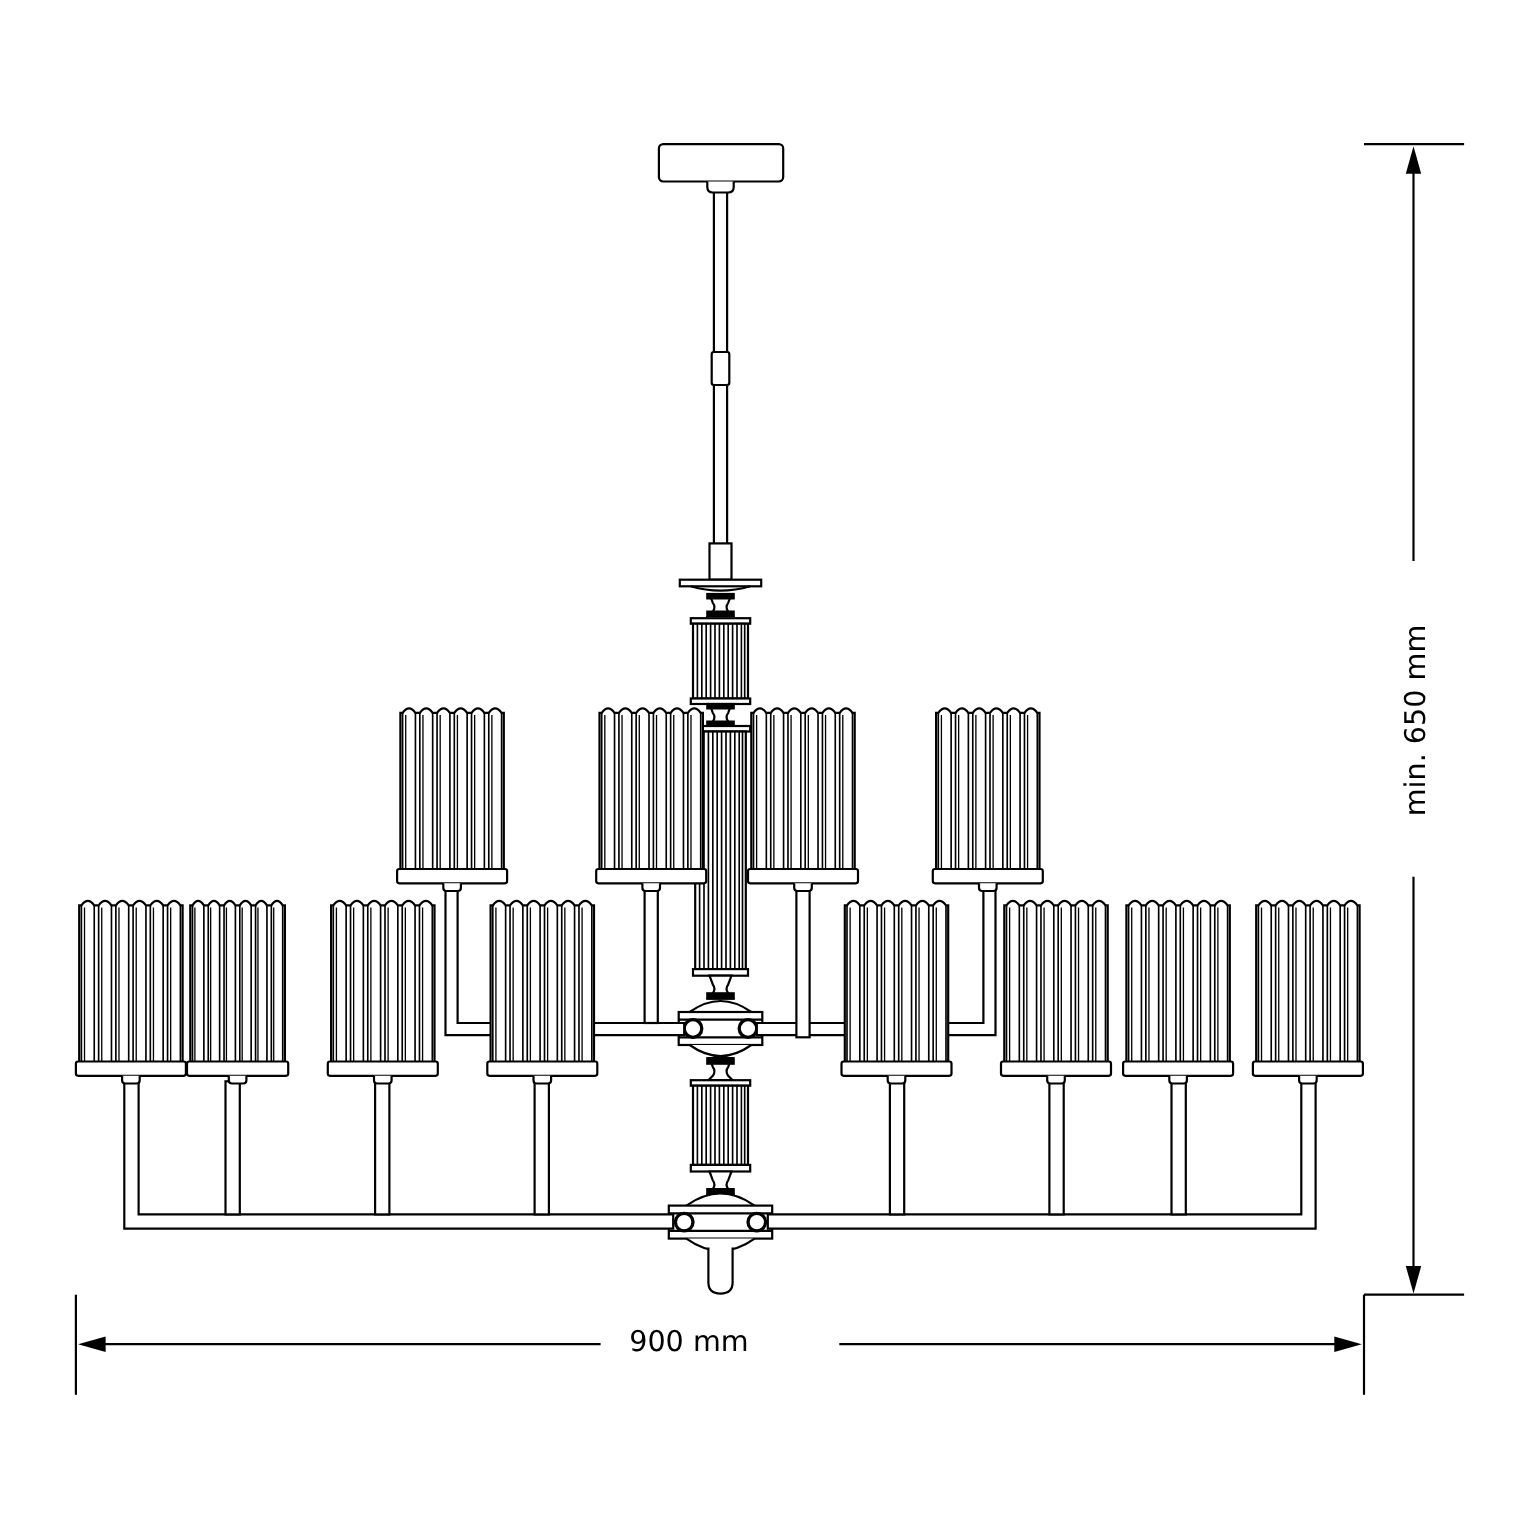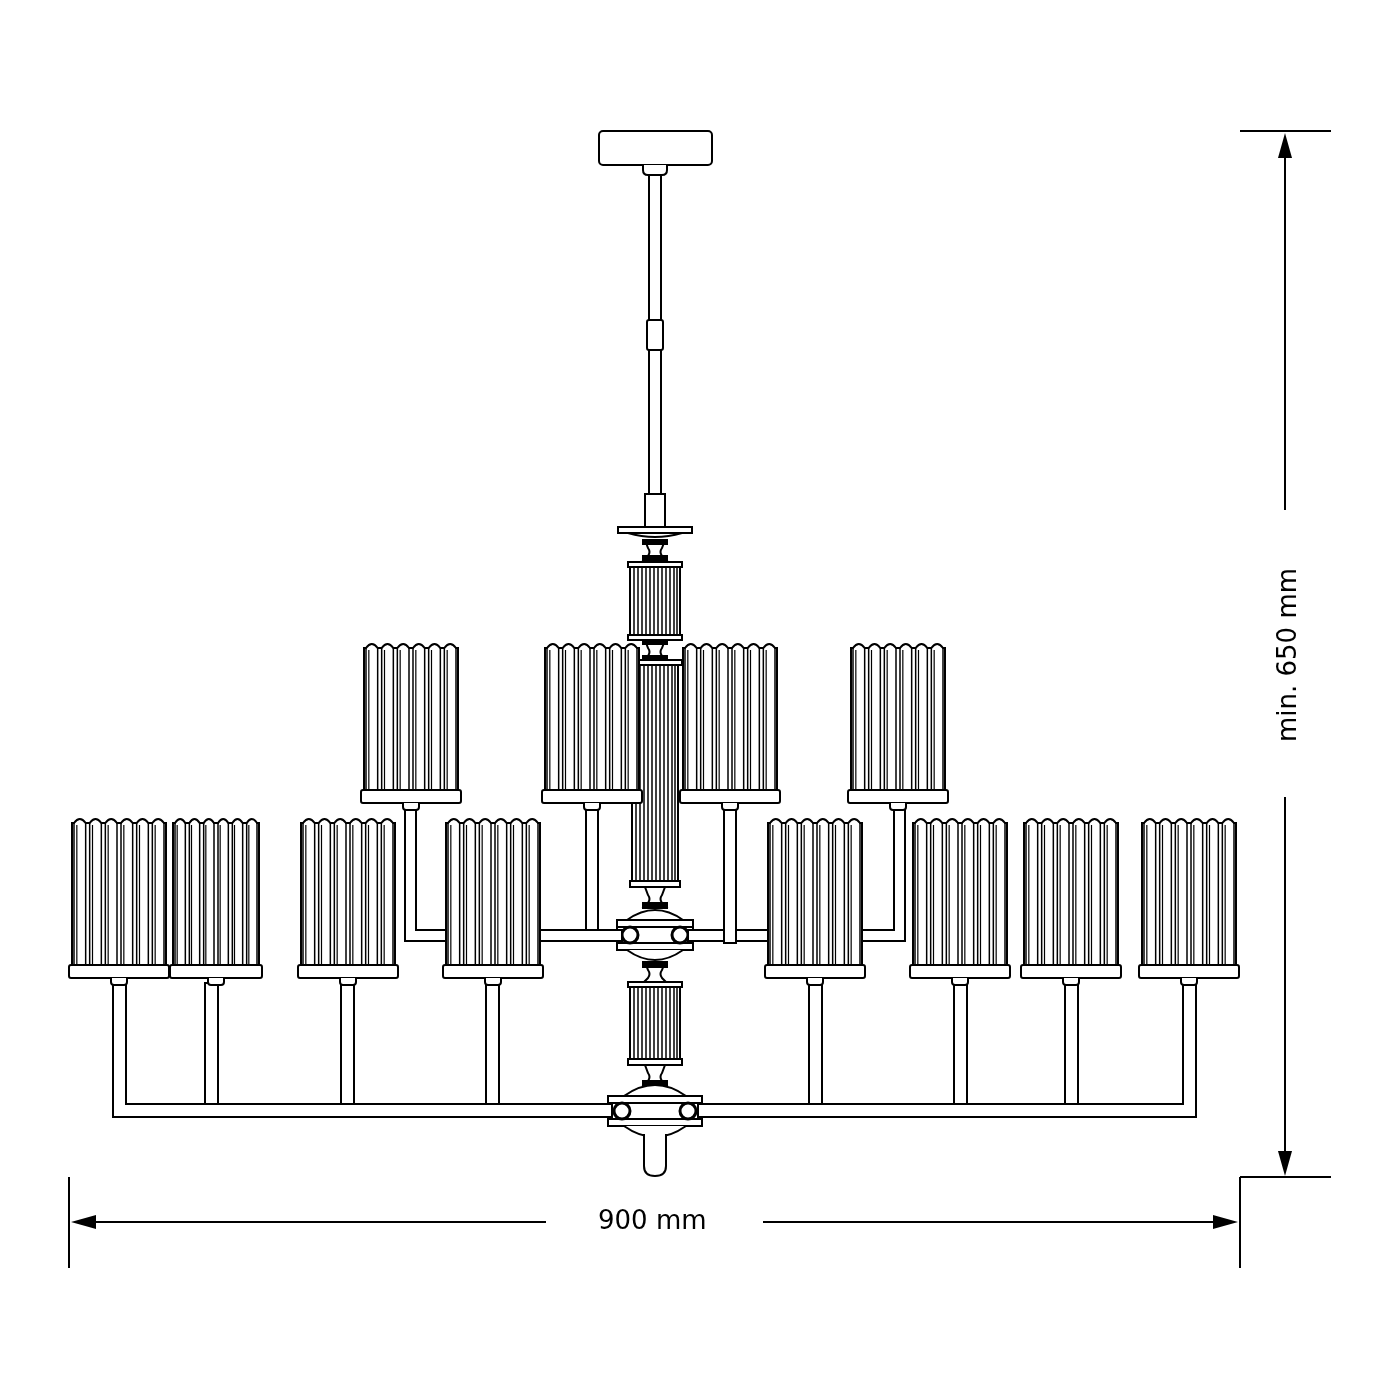--- a/index.html
+++ b/index.html
@@ -5,21 +5,21 @@
   html, body { margin: 0; padding: 0; background: #ffffff; }
   body { width: 1400px; height: 1400px; position: relative; overflow: hidden; }
   #drawing { position: absolute; left: 0; top: 0; width: 1400px; height: 1400px; }
   .dim-label {
     position: absolute;
     font-family: "DejaVu Sans", sans-serif;
     font-size: 26px;
     color: #000;
     white-space: nowrap;
   }
-  #label-width { left: 598px; top: 1205px; }
+  #label-width { left: 572px; top: 1205px; }
   #label-height {
     left: 1287px; top: 655px;
     transform: translate(-50%, -50%) rotate(-90deg);
   }
 </style>
 </head>
 <body>
 
 <svg id="drawing" viewBox="0 0 1400 1400" xmlns="http://www.w3.org/2000/svg" fill="none" stroke="#000" stroke-width="2">
 

